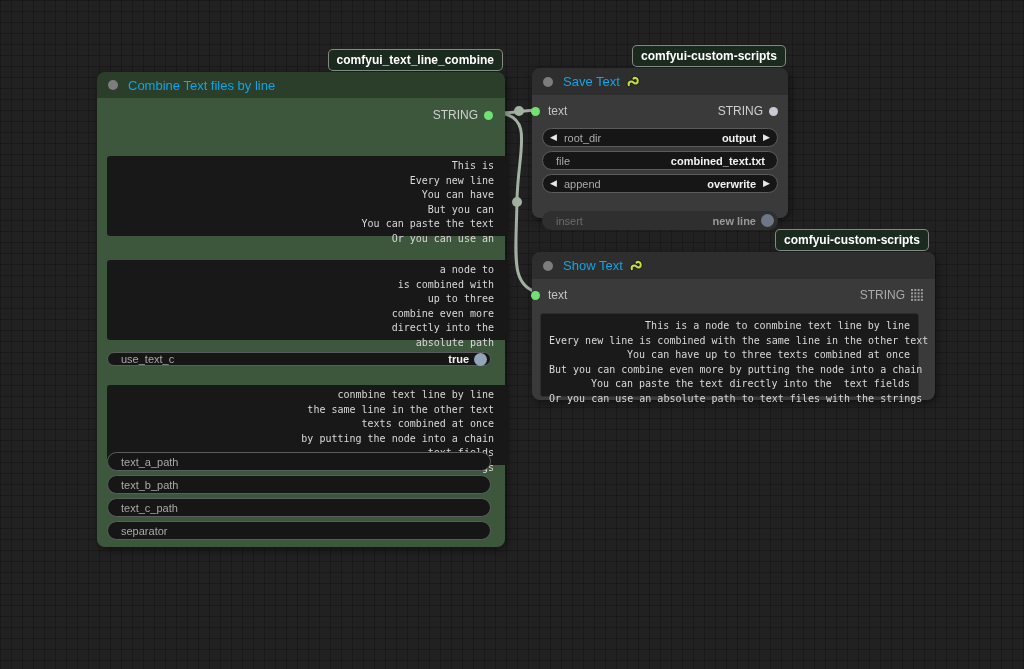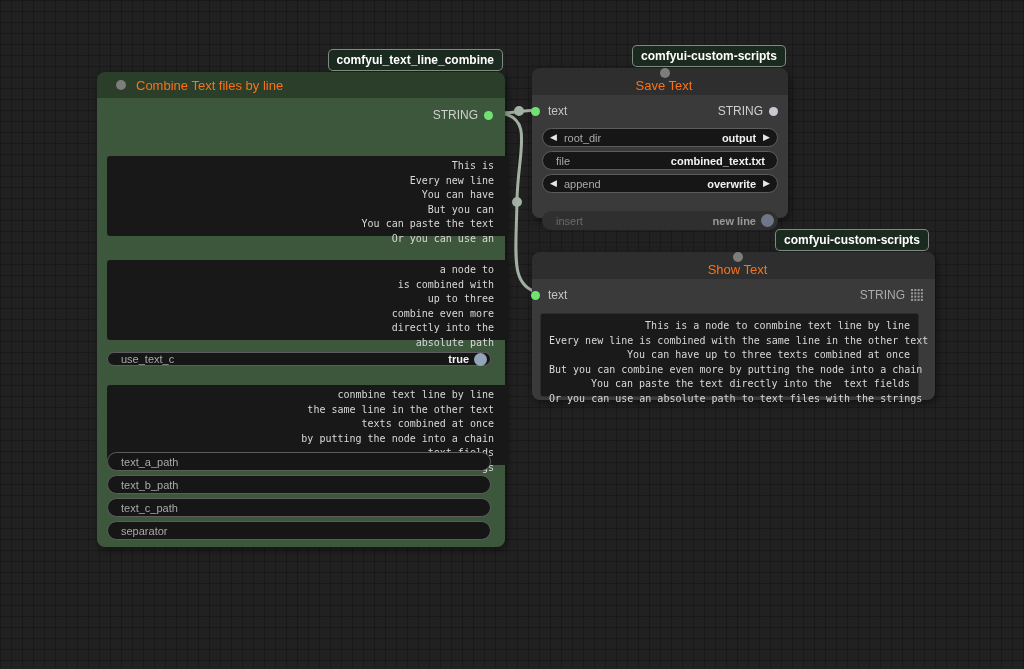--- a/index.html
+++ b/index.html
@@ -14,29 +14,29 @@
   }
   #links{position:absolute;left:0;top:0;z-index:1;}
   .node{position:absolute;z-index:2;border-radius:8px;box-shadow:2px 3px 8px rgba(0,0,0,0.45);}
   .node-badge{
     position:absolute;top:-23px;padding:3px 8px;border-radius:5px;
     font-size:12px;font-weight:bold;color:#fff;white-space:nowrap;
     background:#1b2a1e;border:1px solid rgba(255,255,255,0.45);
   }
   .node-header{
     height:26px;border-radius:8px 8px 0 0;display:flex;align-items:center;
-    font-size:13px;color:#f97316;padding-left:8px;
+    font-size:13px;color:#0ea5e9;
   }
   .collapse-dot{width:10px;height:10px;border-radius:50%;background:#7d7d7d;margin:0 10px 0 11px;flex:0 0 auto;}
   .node-body{position:absolute;left:0;right:0;top:26px;bottom:0;border-radius:0 0 8px 8px;text-align:right;}
   
   .green .node-header{background:#2a3e2a;}
   .green .node-body{background:#3d573d;}
   
-  .gray .node-header{background:#2e2e2e;flex-direction:column;}
+  .gray .node-header{background:#2e2e2e;}
   .gray .node-body{background:#3a3a3a;}
   .io-row{position:absolute;left:0;right:0;height:20px;display:flex;align-items:center;font-size:12px;color:#cfcfcf;}
   .slot-dot{width:9px;height:9px;border-radius:50%;flex:0 0 auto;}
   .slot-green{background:#71e271;}
   .slot-gray{background:#c9c9d6;}
   .mono{
     font-family:"DejaVu Sans Mono","Liberation Mono",monospace;
     font-size:10px;line-height:14.5px;white-space:pre;color:#d8d8d8;
   }
   .textbox{position:absolute;background:#181818;border-radius:3px;padding:3px 15px;overflow:visible;}

